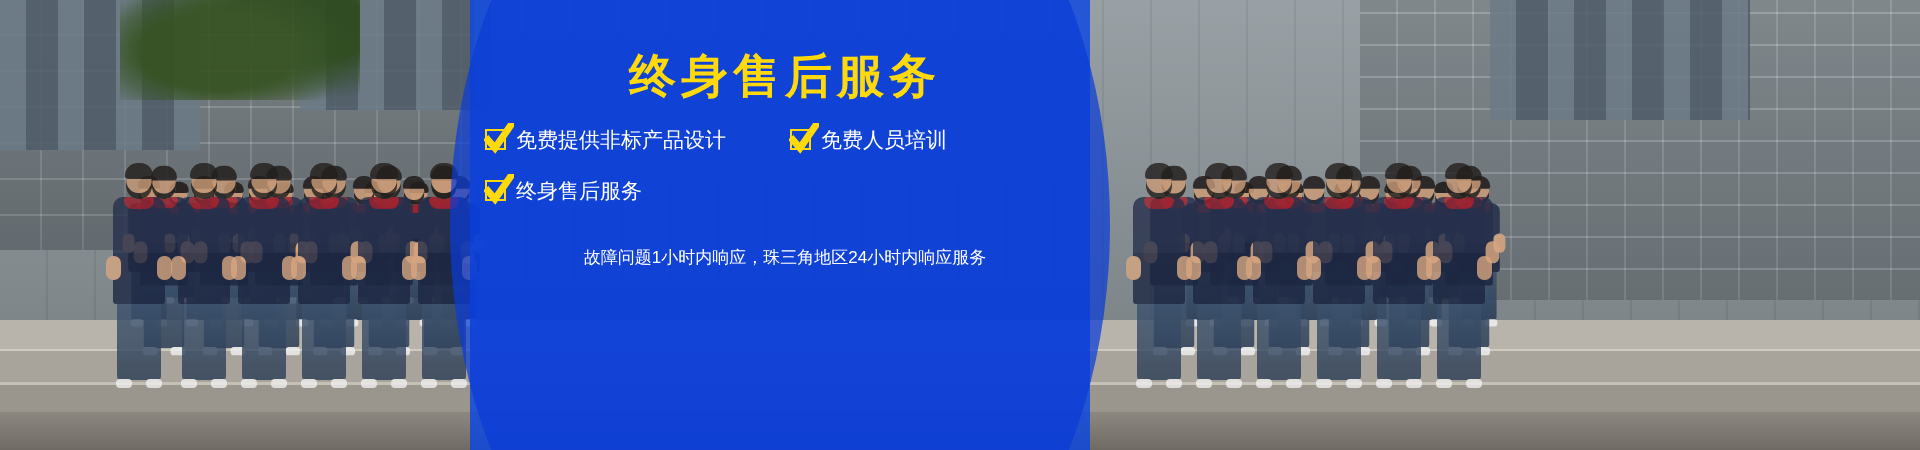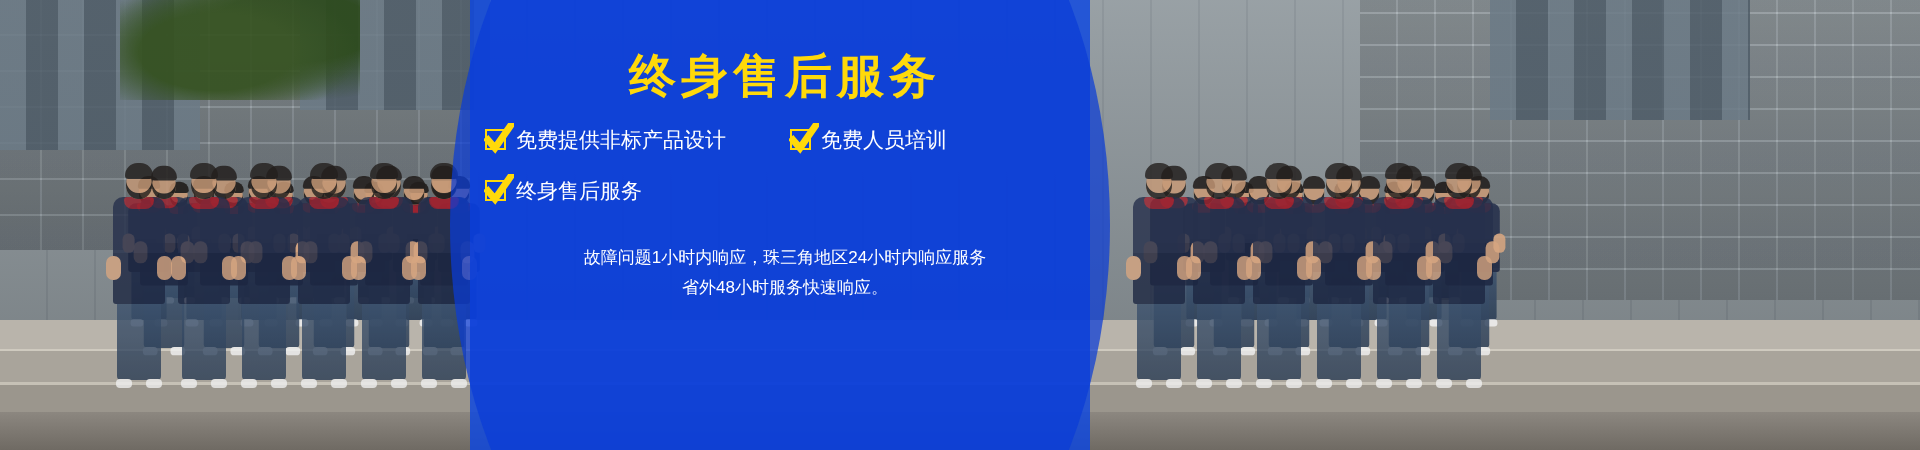--- a/index.html
+++ b/index.html
@@ -719,17 +719,16 @@
               <path d="M4 17 L11 25 L27 2" fill="none" stroke="#ffd90a" stroke-width="7" stroke-linecap="square"></path>
             </svg>
         </span>
         <span class="bullet-label">终身售后服务</span>
       </div>
 
     </div>
 
     <div class="desc">
       <span class="line">故障问题1小时内响应，珠三角地区24小时内响应服务</span>
-      <span class="line">省外48小时服务快速响应。</span>
     </div>
 
   </div>
 </div>
 
 </body></html>

